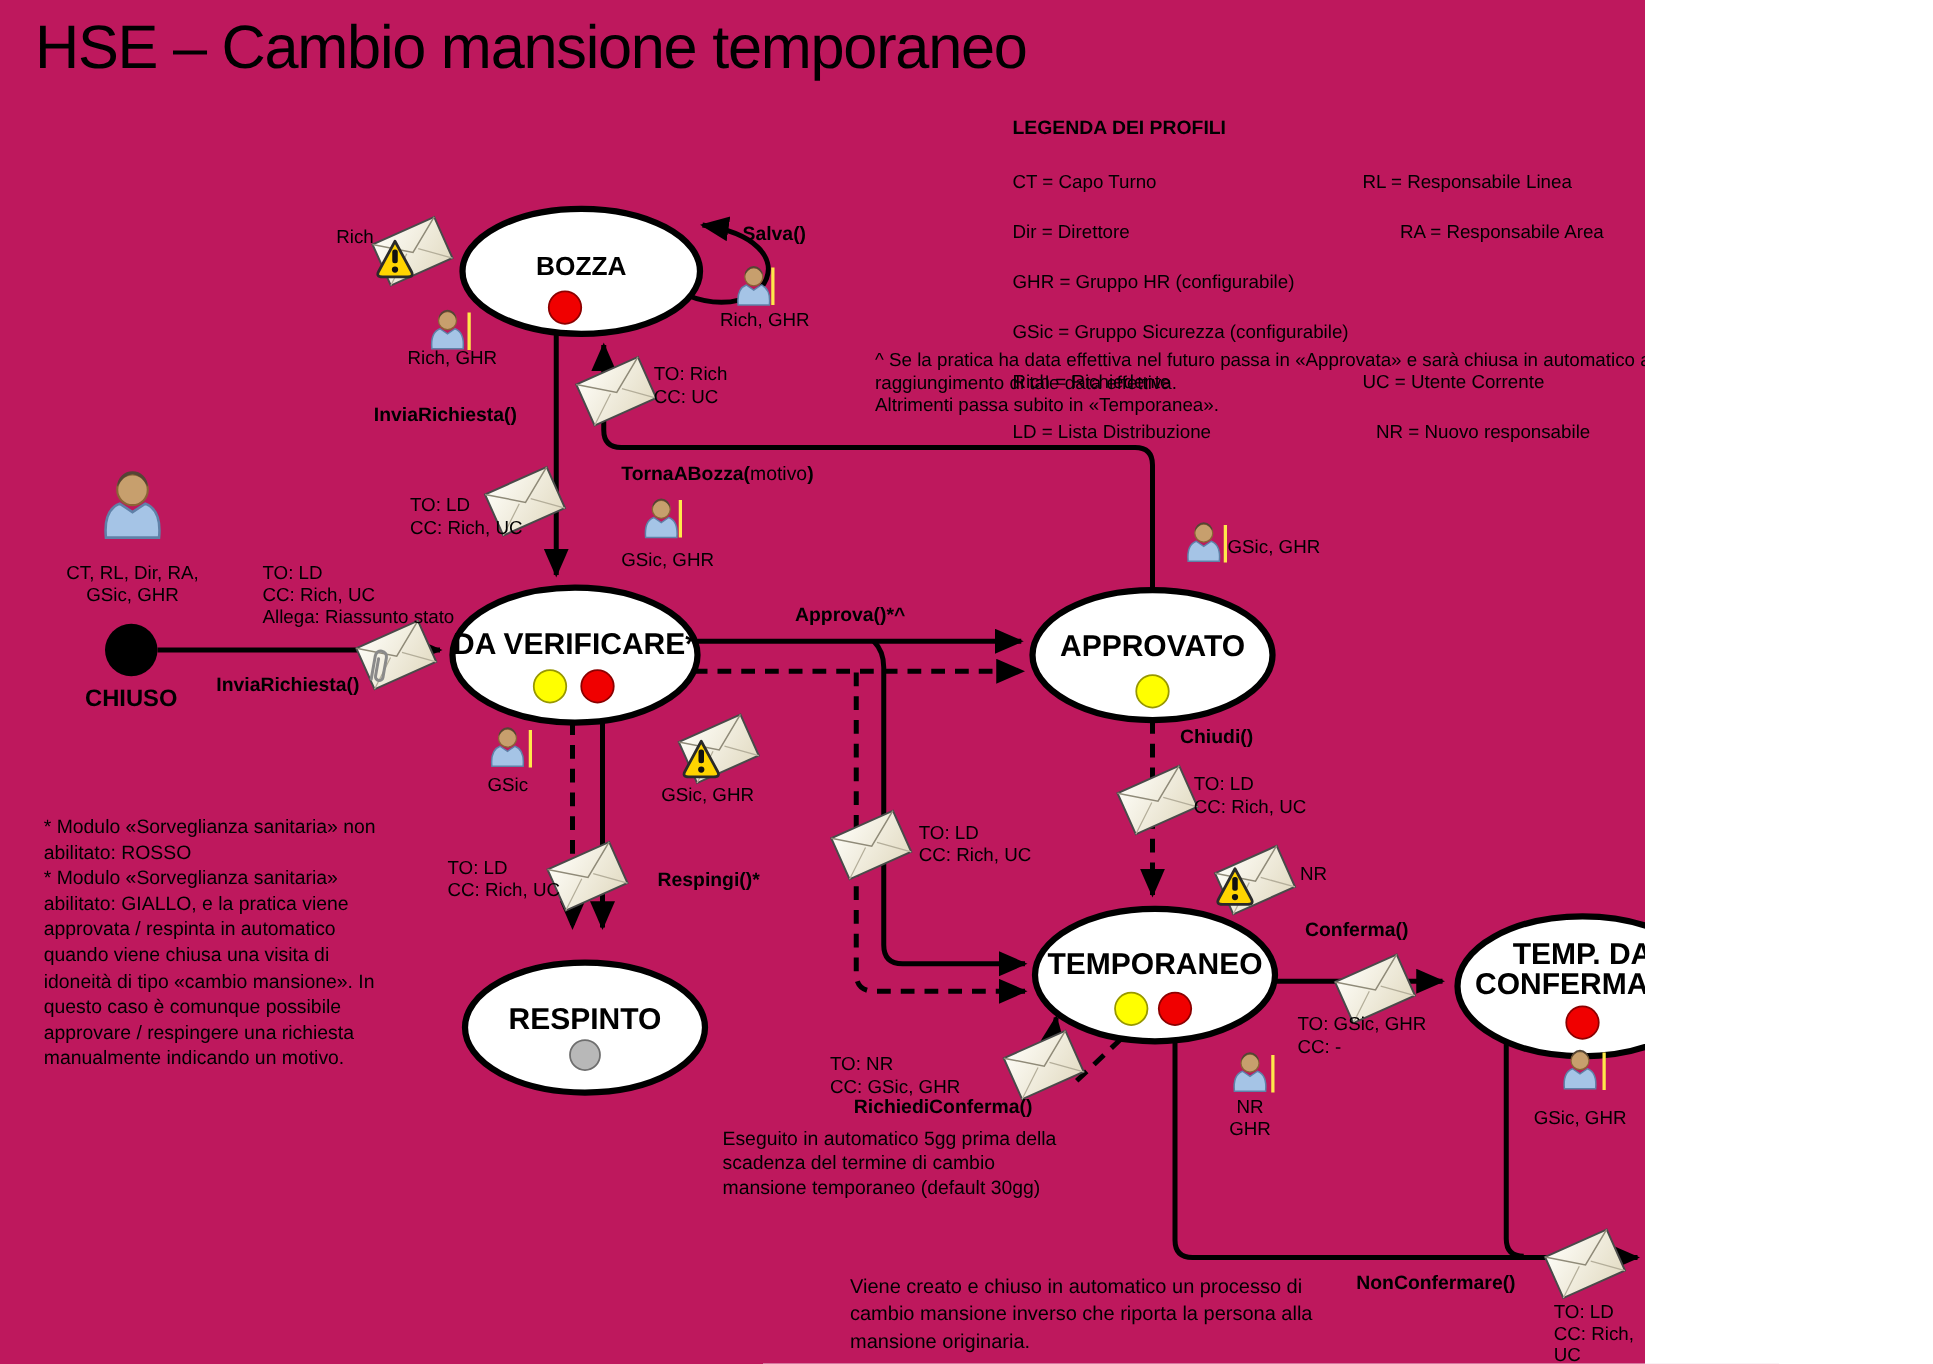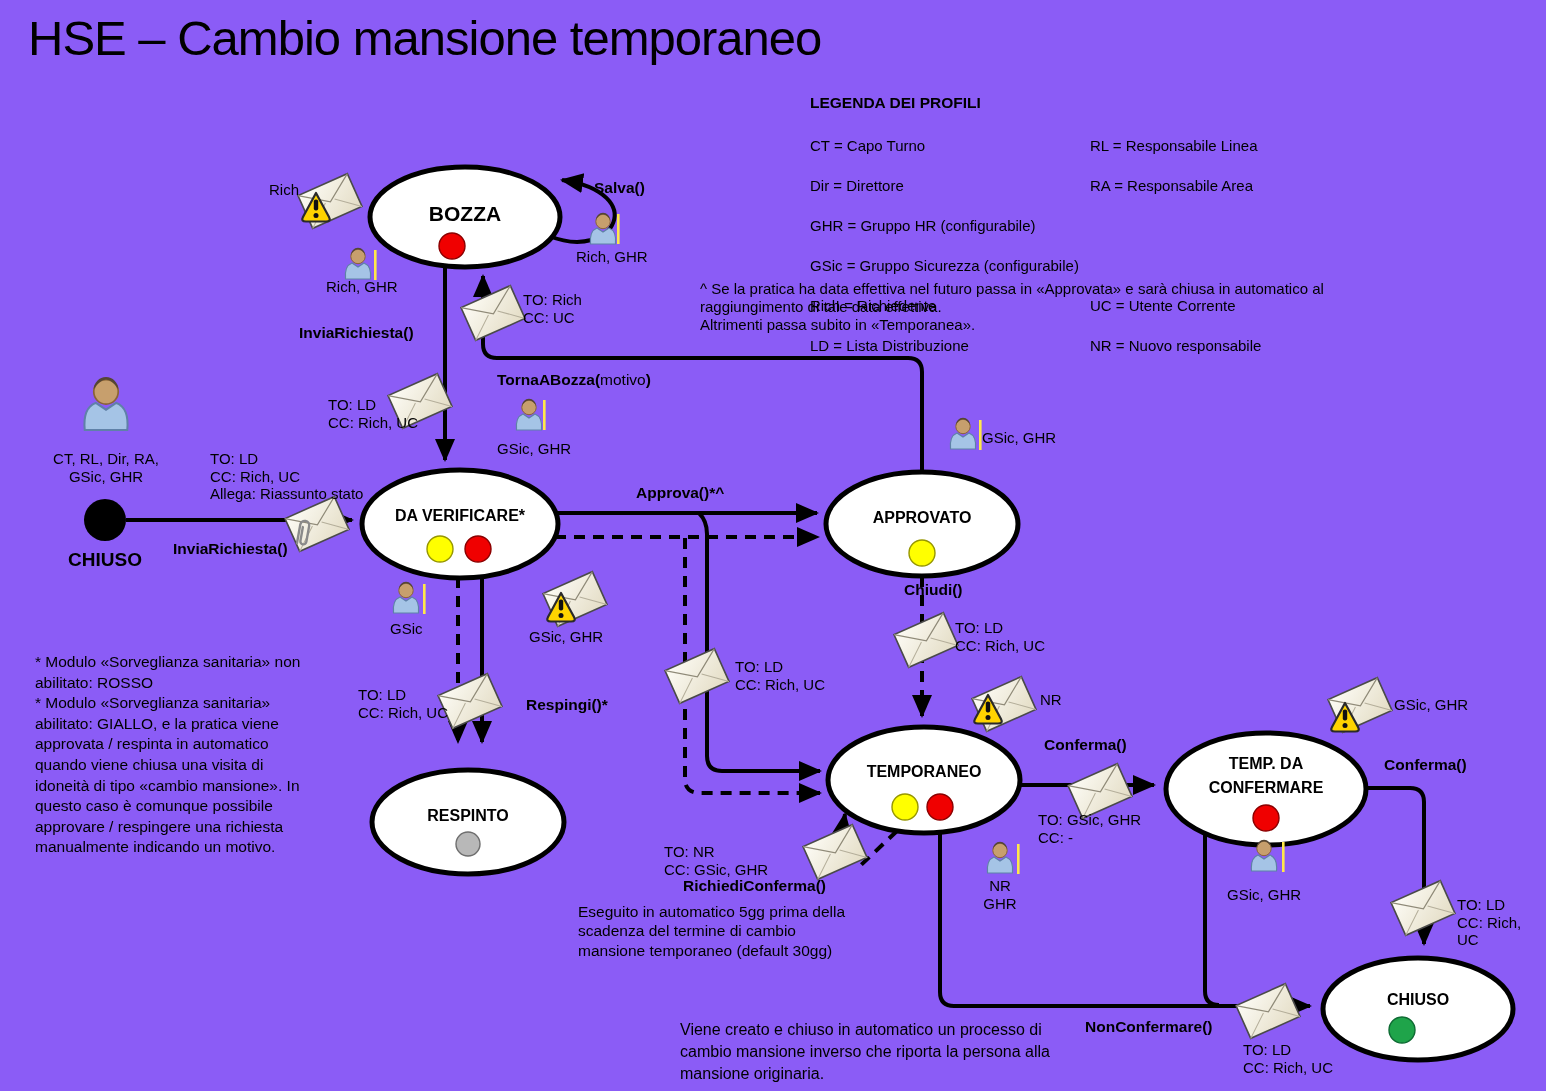--- a/index.html
+++ b/index.html
@@ -1,23 +1,23 @@
 <!DOCTYPE html>
 <html><head>
 <meta charset="utf-8">
 <style>
   html,body{margin:0;padding:0;background:#fff;}
-  #canvas{position:relative;width:1546px;height:1091px;background:#8b5cf6;overflow:hidden;
+  #canvas{position:relative;width:1316px;height:1091px;background:#be185d;overflow:hidden;
           font-family:"Liberation Sans",sans-serif;color:#000;}
   #wires{position:absolute;left:0;top:0;z-index:1;}
   .lbl{position:absolute;z-index:2;font:15px/17.5px "Liberation Sans",sans-serif;white-space:pre-line;}
   .bold{font-weight:bold;font-size:15.5px;}
   .center{text-align:center;}
   .state{position:absolute;z-index:2;display:flex;align-items:center;justify-content:center;
-         text-align:center;font-weight:bold;font-size:16px;line-height:24px;}
+         text-align:center;font-weight:bold;font-size:24px;line-height:24px;}
   #title{position:absolute;left:28px;top:10px;font-size:49px;letter-spacing:-1px;z-index:2;}
   .note{position:absolute;z-index:2;white-space:pre-line;}
 </style>
 </head>
 <body>
 
 <div id="canvas">
 
   <svg id="wires" width="1546" height="1091" viewBox="0 0 1546 1091">
     <defs>
@@ -160,21 +160,21 @@
   <div class="lbl" style="left:810px;top:116px;line-height:20px;">
     <div>CT = Capo Turno</div>
     <div>Dir = Direttore</div>
     <div>GHR = Gruppo HR (configurabile)</div>
     <div>GSic = Gruppo Sicurezza (configurabile)</div>
     <div>Rich = Richiedente</div>
     <div>LD = Lista Distribuzione</div>
   </div>
   <div class="lbl" style="left:1090px;top:116px;line-height:20px;">
     <div style="min-height:20px;">RL = Responsabile Linea</div>
-    <div style="min-height:20px;">RA = Responsabile Area</div>
+    <div style="min-height:20px;margin-left:30px;">RA = Responsabile Area</div>
     <div style="min-height:20px;"></div>
     <div style="min-height:20px;"></div>
     <div style="min-height:20px;">UC = Utente Corrente</div>
     <div style="min-height:20px;text-align:center;">NR = Nuovo responsabile</div>
   </div>
 
   <div class="state" style="left:62px;top:548px;width:86px;height:24px;font-size:19px;">CHIUSO</div>
   <div class="state" style="left:370px;top:194px;width:190px;height:40px;font-size:21px;">BOZZA</div>
   <div class="state" style="left:362px;top:498px;width:196px;height:36px;">DA VERIFICARE*</div>
   <div class="state" style="left:826px;top:500px;width:192px;height:36px;">APPROVATO</div>
@@ -182,21 +182,21 @@
   <div class="state" style="left:372px;top:798px;width:192px;height:36px;">RESPINTO</div>
   <div class="state" style="left:1182px;top:748px;width:168px;height:56px;">TEMP. DA CONFERMARE</div>
   <div class="state" style="left:1323px;top:982px;width:190px;height:36px;">CHIUSO</div>
 
   <div class="lbl bold" style="left:594px;top:179px;">Salva()</div>
   <div class="lbl bold" style="left:299px;top:324px;">InviaRichiesta()</div>
   <div class="lbl bold" style="left:497px;top:371px;"><span>TornaABozza(</span><span style="font-weight:normal;">motivo</span><span>)</span></div>
   <div class="lbl bold" style="left:173px;top:540px;">InviaRichiesta()</div>
   <div class="lbl bold" style="left:636px;top:484px;">Approva()*^</div>
   <div class="lbl bold" style="left:526px;top:696px;">Respingi()*</div>
-  <div class="lbl bold" style="left:904px;top:581px;">Chiudi()</div>
+  <div class="lbl bold" style="left:944px;top:581px;">Chiudi()</div>
   <div class="lbl bold" style="left:1044px;top:736px;">Conferma()</div>
   <div class="lbl bold" style="left:683px;top:877px;">RichiediConferma()</div>
   <div class="lbl bold" style="left:1384px;top:756px;">Conferma()</div>
   <div class="lbl bold" style="left:1085px;top:1018px;">NonConfermare()</div>
 
   <div class="lbl" style="left:523px;top:291px;">TO: Rich
 CC: UC</div>
   <div class="lbl" style="left:328px;top:396px;">TO: LD
 CC: Rich, UC</div>
   <div class="lbl" style="left:210px;top:450px;">TO: LD

